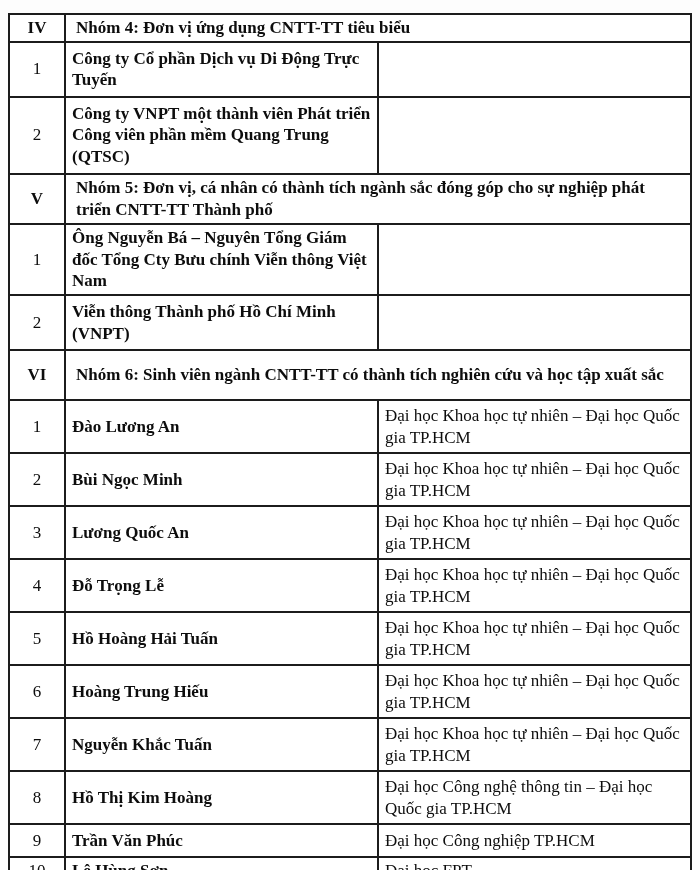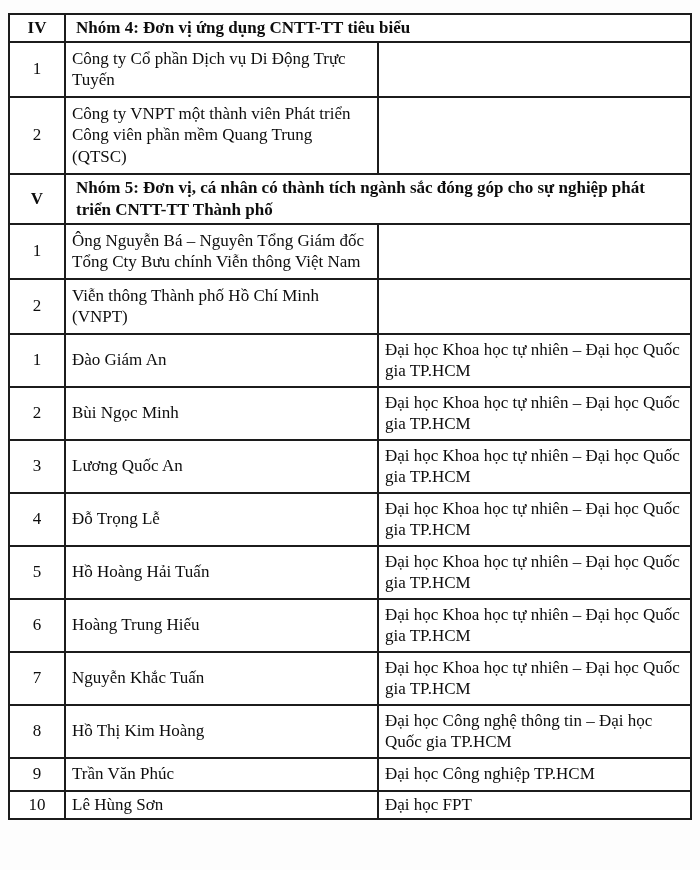--- a/index.html
+++ b/index.html
@@ -35,20 +35,21 @@
   }
   td.num {
     width: 42px;
     text-align: center;
     padding: 2px 2px;
   }
   td.name {
     width: 340px;
     padding-left: 10px;
     padding-right: 8px;
+    font-weight: bold;
   }
   td.org {
     width: 278px;
     padding-left: 10px;
     padding-right: 6px;
   }
   tr.group td {
     font-weight: bold;
   }
   tr.group td.gtext {
@@ -84,23 +85,27 @@
     <tr style="height:55px">
       <td class="num">1</td>
       <td class="name">Ông Nguyễn Bá – Nguyên Tổng Giám đốc Tổng Cty Bưu chính Viễn thông Việt Nam</td>
       <td class="org"></td>
     </tr>
     <tr style="height:55px">
       <td class="num">2</td>
       <td class="name">Viễn thông Thành phố Hồ Chí Minh (VNPT)</td>
       <td class="org"></td>
     </tr>
+    <tr class="group" style="height:50px">
+      <td class="num">VI</td>
+      <td class="gtext" colspan="2">Nhóm 6: Sinh viên ngành CNTT-TT có thành tích nghiên cứu và học tập xuất sắc</td>
+    </tr>
     <tr style="height:53px">
       <td class="num">1</td>
-      <td class="name">Đào Giám An</td>
+      <td class="name">Đào Lương An</td>
       <td class="org">Đại học Khoa học tự nhiên – Đại học Quốc gia TP.HCM</td>
     </tr>
     <tr style="height:53px">
       <td class="num">2</td>
       <td class="name">Bùi Ngọc Minh</td>
       <td class="org">Đại học Khoa học tự nhiên – Đại học Quốc gia TP.HCM</td>
     </tr>
     <tr style="height:53px">
       <td class="num">3</td>
       <td class="name">Lương Quốc An</td>

